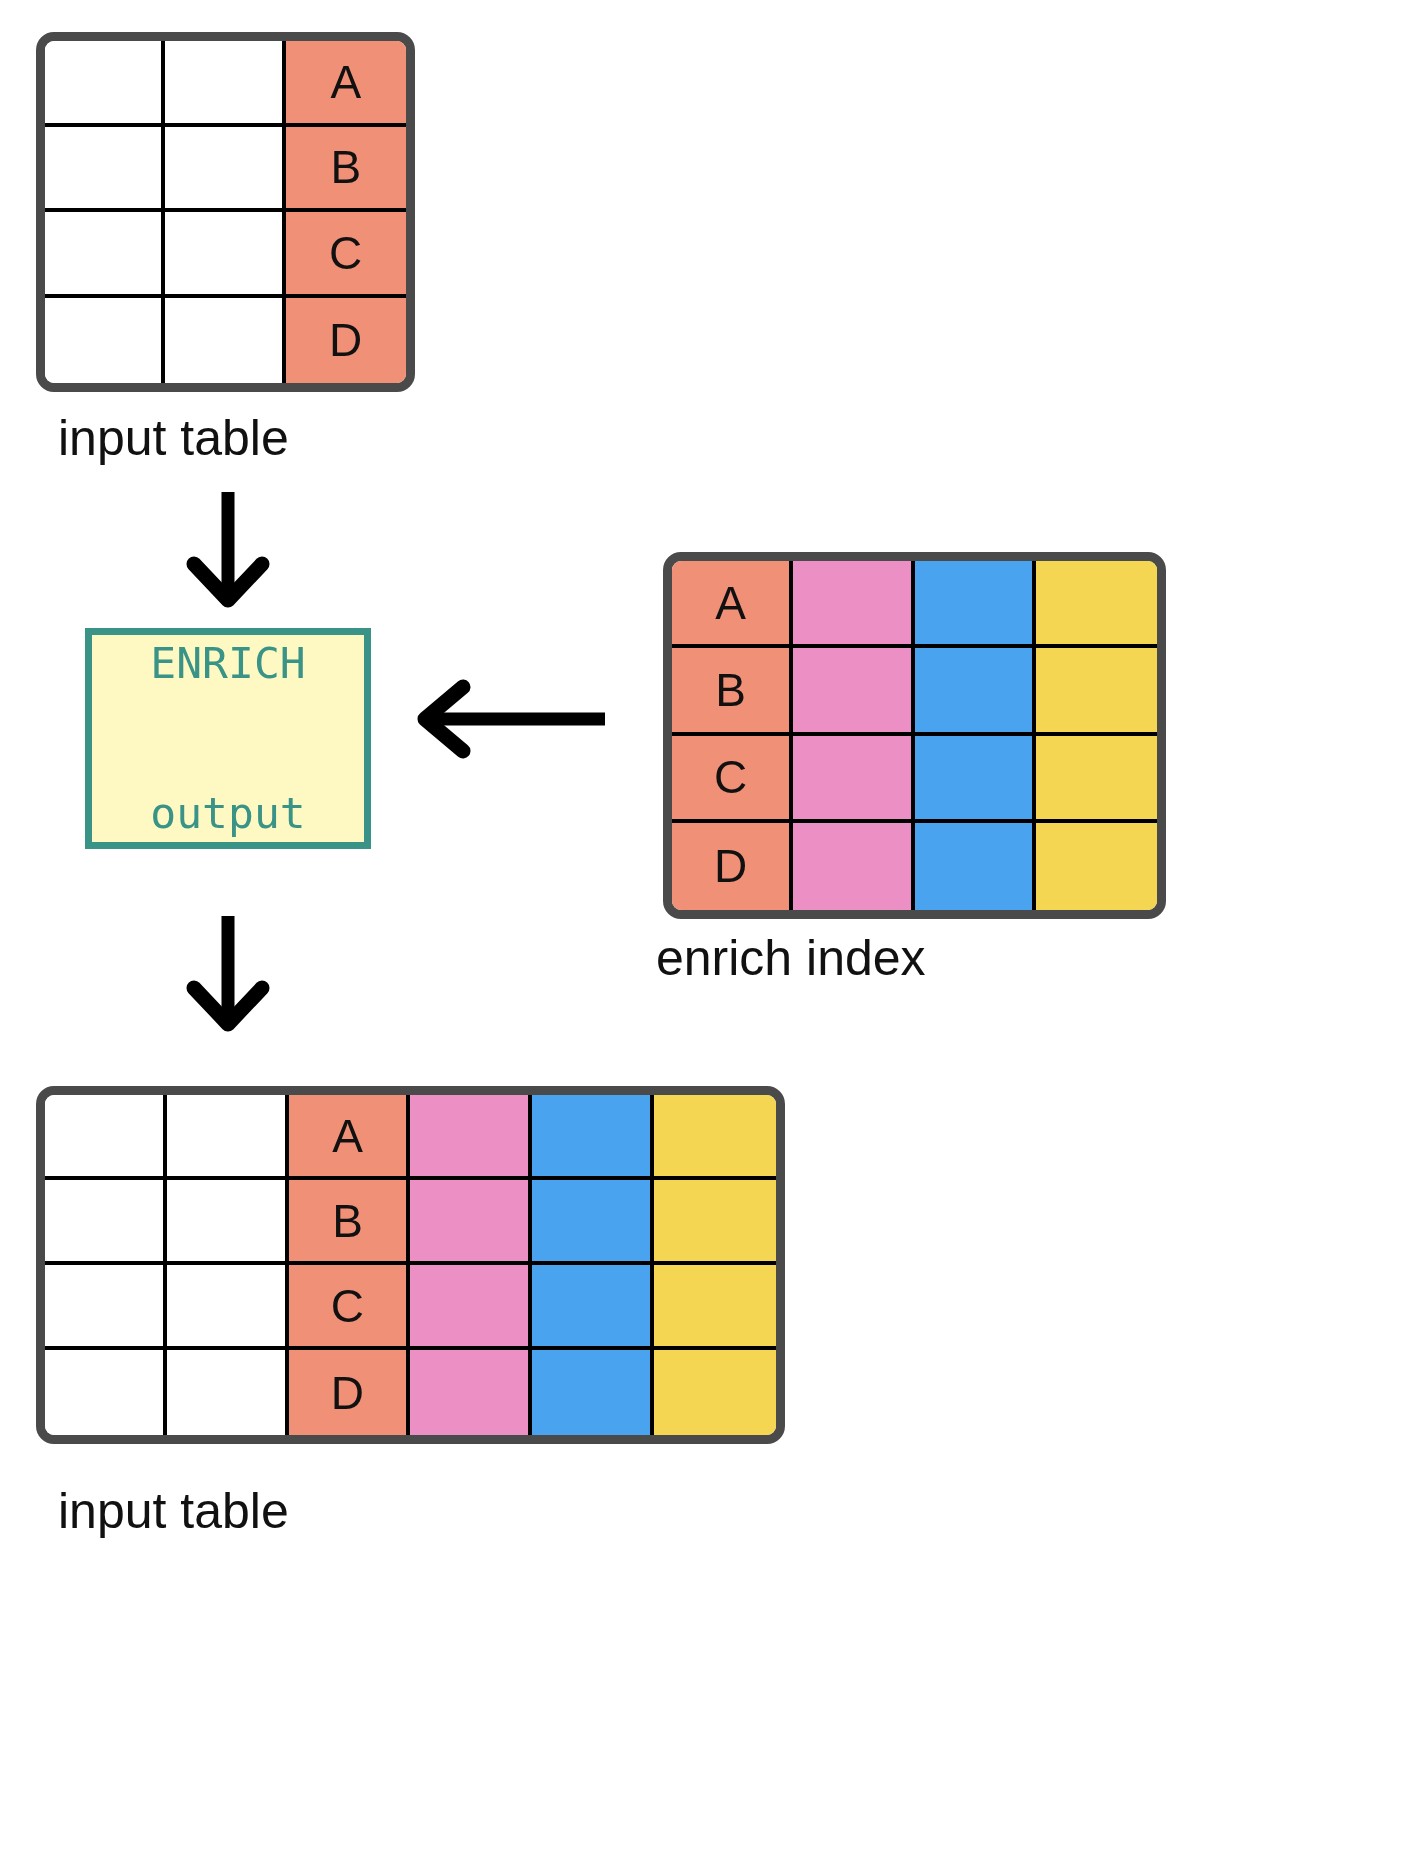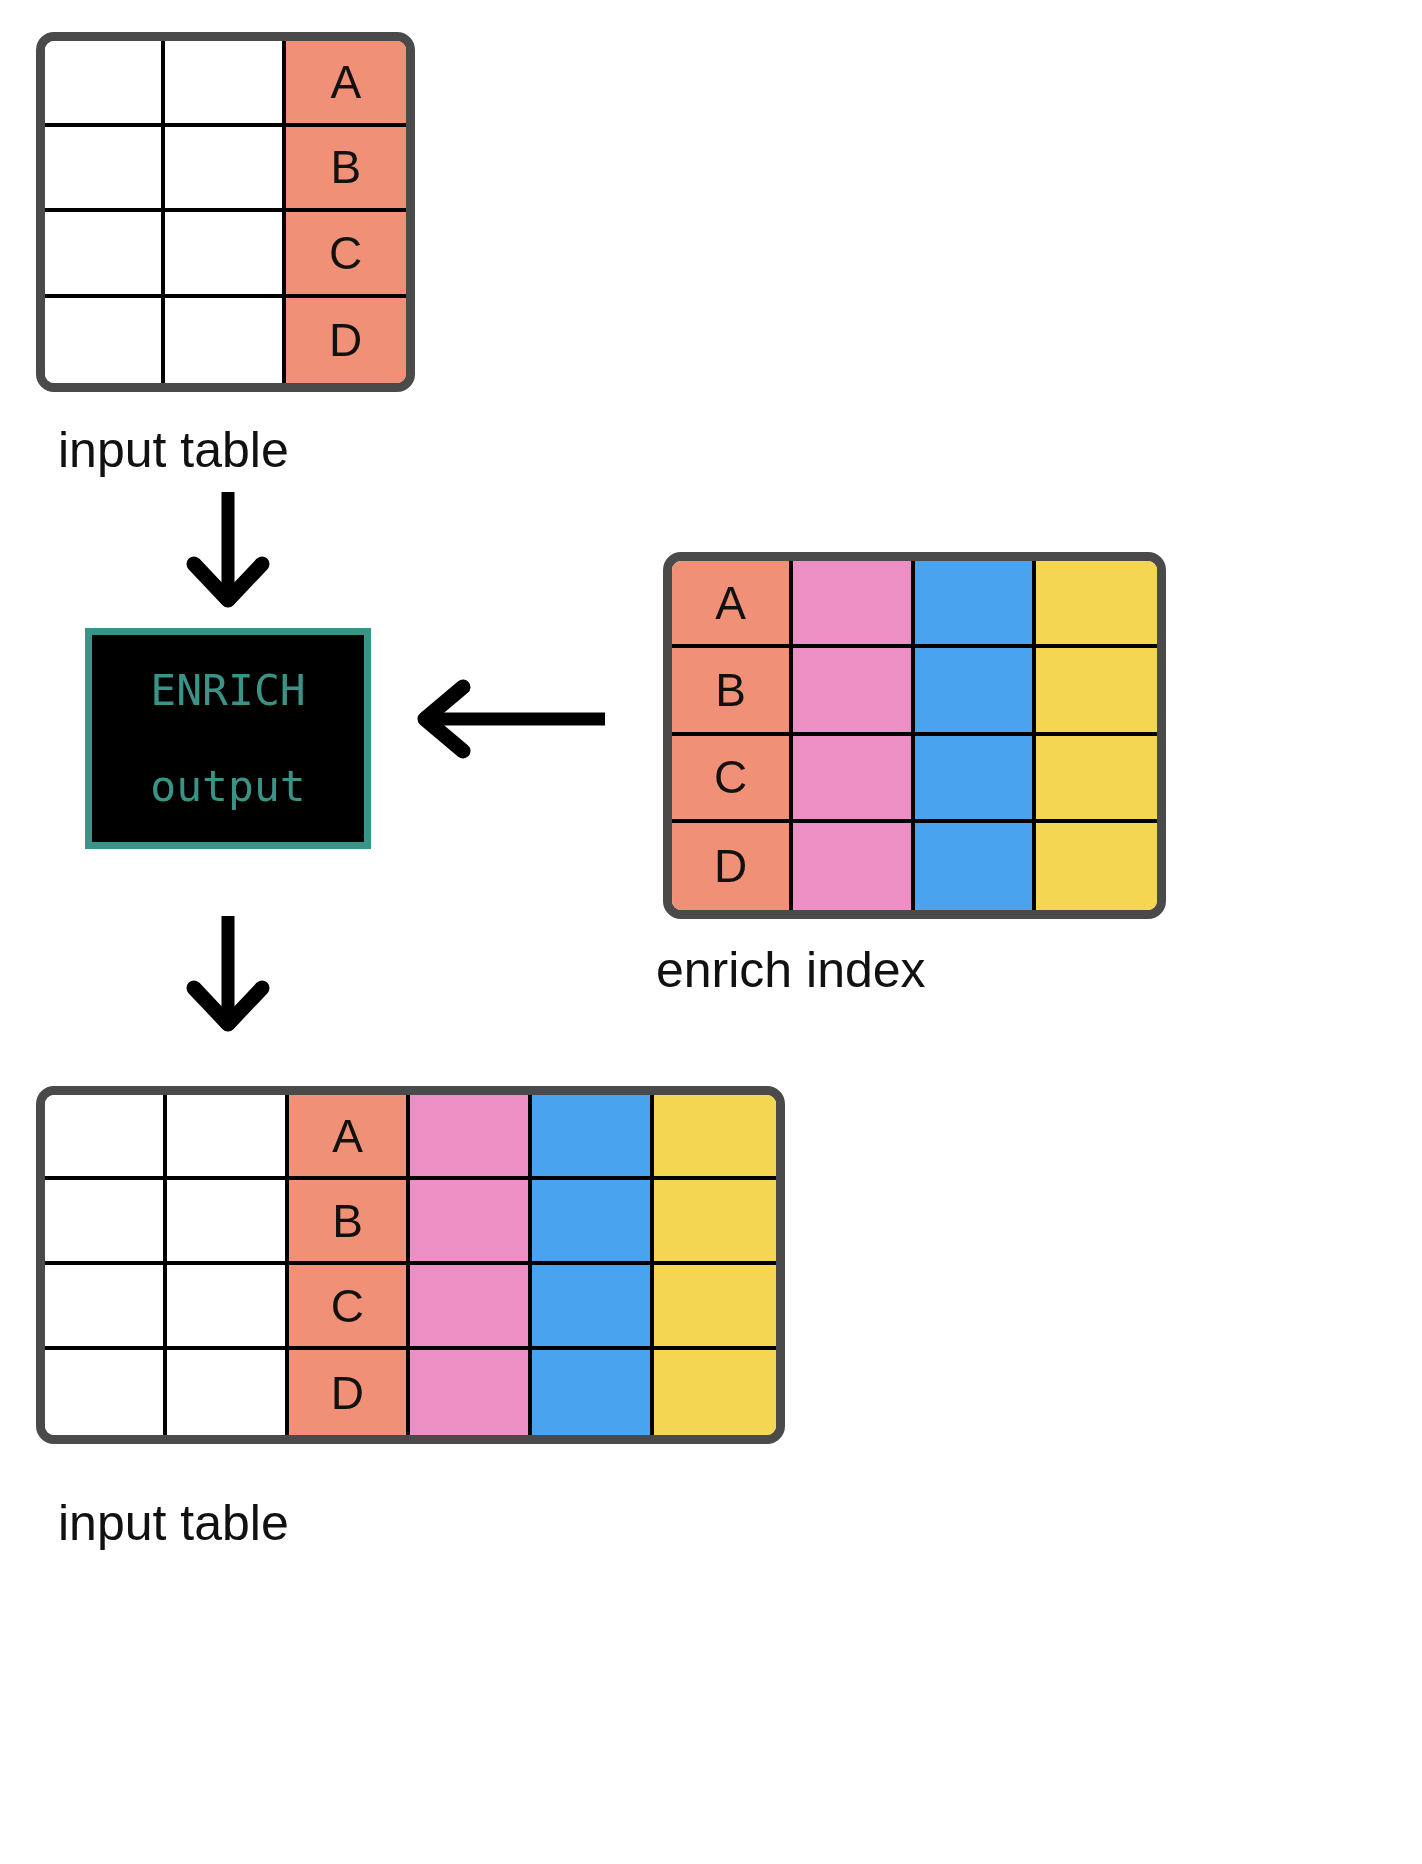--- a/index.html
+++ b/index.html
@@ -69,38 +69,37 @@
   }
   #output-table .tcell { flex: 0 0 16.6667%; }
 
   
   .caption {
     position: absolute;
     font-size: 50px;
     color: #111111;
     white-space: nowrap;
     line-height: 1;
-    margin-top: 12px;
   }
   #input-table-caption      { left: 58px;  top: 413px; }
   #enrich-index-caption     { left: 656px; top: 933px; }
   #output-table-caption     { left: 58px;  top: 1486px; }
 
   
   #enrich-command-box {
     position: absolute;
     left: 85px; top: 628px;
     width: 286px; height: 221px;
     box-sizing: border-box;
     border: 7px solid #3a9387;
-    background: #000000;
+    background: #fef9c3;
     display: flex;
     flex-direction: column;
     align-items: center;
-    justify-content: center;
+    justify-content: space-between;
     gap: 39px;
   }
   #enrich-command-box .cmd-line {
     font-family: "DejaVu Sans Mono", "Liberation Mono", monospace;
     font-size: 43px;
     color: #3a9387;
     line-height: 1.32;
     white-space: nowrap;
   }
 

